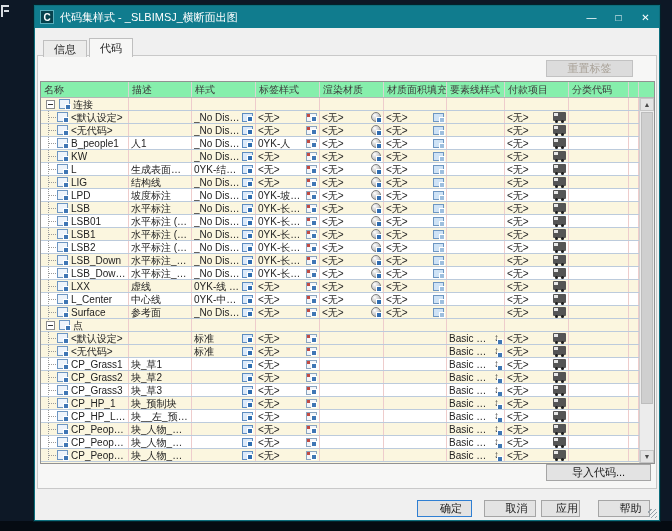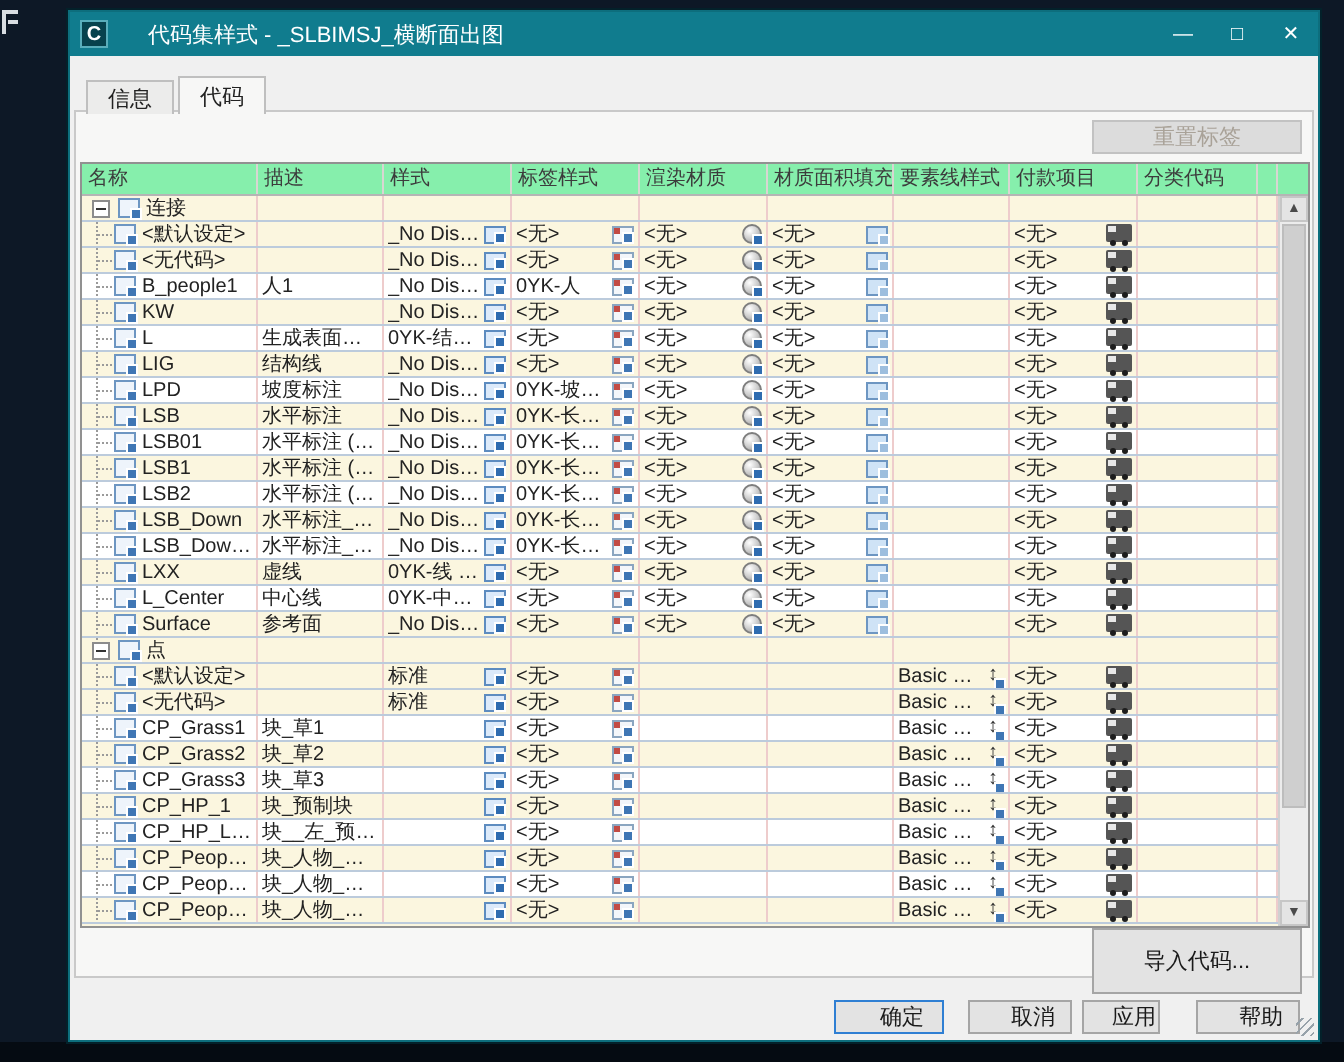--- a/index.html
+++ b/index.html
@@ -12,41 +12,41 @@
   .bottom-strip { position:absolute; left:0; top:521px; width:672px; height:10px; background:#050b12; }
   .bg-frag { position:absolute; left:1px; top:5px; width:8px; height:12px; border-left:2px solid #d8dde2; border-top:2px solid #d8dde2; }
   .bg-frag::after { content:""; position:absolute; left:1px; top:3px; width:5px; height:2px; background:#d8dde2; }
 
   
   .dialog { position:absolute; left:34px; top:5px; width:626px; height:516px;
     background:#f0f0f0; border:1px solid #0d6e7d; box-shadow:0 0 0 1px #03212a; }
   .titlebar { height:22px; background:#107c8e; display:flex; align-items:center; color:#fff; }
   .app-icon { width:14px; height:14px; margin-left:5px; background:#07424d; border:1px solid #59aebb;
     color:#fff; font-size:10px; font-weight:bold; display:flex; align-items:center; justify-content:center; }
-  .title-text { margin-left:20px; font-size:11px; flex:1 1 auto; white-space:nowrap; overflow:hidden; }
+  .title-text { margin-left:6px; font-size:11px; flex:1 1 auto; white-space:nowrap; overflow:hidden; }
   .win-btns { display:flex; height:22px; }
   .win-btn { width:27px; height:22px; display:flex; align-items:center; justify-content:center;
     font-size:10px; color:#fff; }
 
   
   .tabs { position:absolute; left:8px; top:32px; display:flex; align-items:flex-end; height:19px; z-index:3; }
   .tab { height:17px; padding:0 10px; font-size:11px; color:#222; display:flex; align-items:center;
     background:#ececeb; border:1px solid #bfbfbf; border-bottom:none; margin-right:2px; }
   .tab.active { background:#f7f7f6; height:19px; position:relative;margin-top:28px; }
   .tab.active::after { content:""; position:absolute; left:0; right:0; bottom:-1px; height:1px; background:#f7f7f6; }
 
   .page { position:absolute; left:2px; top:49px; width:620px; height:434px;
     background:#f7f7f6; border:1px solid #c9c9c9; }
 
   .btn { background:#e3e3e3; border:1px solid #a5a5a5; font-size:11px; color:#1a1a1a;
     display:flex; align-items:center; justify-content:center; }
   .btn.disabled { background:#dcdcdc; border-color:#c2c2c2; color:#a9a298; }
   .btn.primary { border:1px solid #2f7fd3; }
-  .btn-reset  { position:absolute; left:508px; top:4px;  width:105px; height:17px; }
-  .btn-import { position:absolute; left:508px; top:408px; width:105px; height:33px; }
+  .btn-reset  { position:absolute; left:508px; top:4px;  width:87px; height:17px; }
+  .btn-import { position:absolute; left:508px; top:408px; width:105px; height:17px; }
 
   .footer-btn { position:absolute; height:17px;padding-left:13px; }
   .b-ok     { left:382px; top:494px; width:55px; }
   .b-cancel { left:449px; top:494px; width:52px;text-align:right; }
   .b-apply  { left:506px; top:494px; width:39px; }
   .b-help   { left:563px; top:494px; width:52px; }
   .grip { position:absolute; right:2px; bottom:2px; width:9px; height:9px;
     background:repeating-linear-gradient(135deg, transparent 0 2px, #97a2aa 2px 3px); }
 
   

